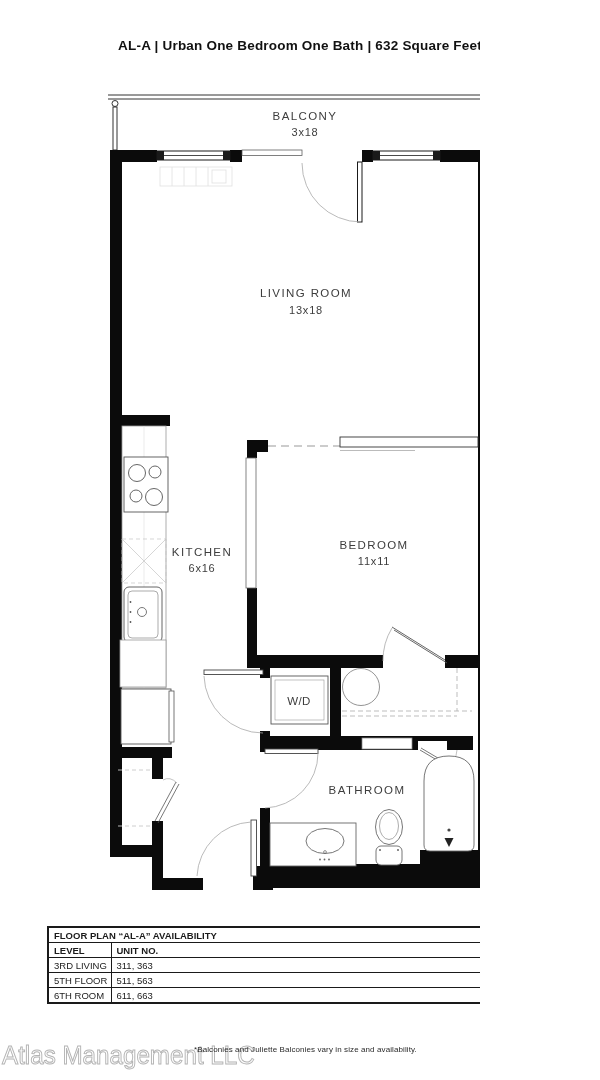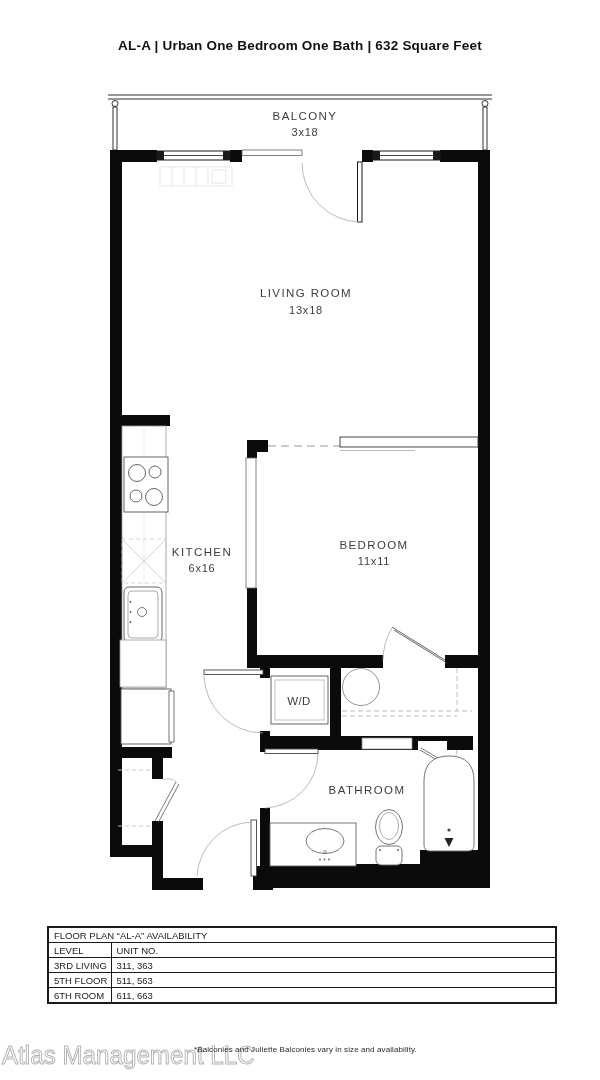--- a/index.html
+++ b/index.html
@@ -1,31 +1,31 @@
 <!DOCTYPE html>
 <html><head>
 <meta charset="utf-8">
 <style>
   html,body{margin:0;padding:0;background:#fff;}
-  .page{position:relative;width:600px;height:1080px;background:#ffffff;overflow:hidden;
+  .page{position:relative;width:480px;height:1080px;background:#ffffff;overflow:hidden;
         font-family:"Liberation Sans",sans-serif;}
   .title{position:absolute;top:38px;left:0;width:600px;text-align:center;
          font-size:13.5px;font-weight:700;color:#111;letter-spacing:.2px;}
   .plan-svg{position:absolute;top:0;left:0;}
   svg text{font-family:"Liberation Sans",sans-serif;fill:#3d3d3d;}
   .room-name{font-size:11.5px;letter-spacing:1.4px;}
   .room-dim{font-size:11px;letter-spacing:.8px;}
   .wd-label{font-size:11.5px;letter-spacing:.4px;}
   
   .avail{position:absolute;left:47px;top:926px;width:510px;border-collapse:collapse;
          table-layout:fixed;}
   .avail th,.avail td{border:1px solid #1a1a1a;height:14px;padding:0 0 0 5px;
          font-size:9.5px;color:#1b1b1b;text-align:left;vertical-align:middle;line-height:13px;}
   .avail{border:2px solid #1a1a1a;}
-  .avail .hdr{font-weight:400;}
+  .avail .hdr{font-weight:700;}
   .avail .c1{width:63px;}
   .footnote{position:absolute;left:194px;top:1045px;font-size:8px;
             color:#2a2a2a;z-index:3;letter-spacing:.1px;}
   .watermark{position:absolute;left:2px;top:1040px;font-size:26px;color:#fff;
              -webkit-text-stroke:1px #b4b4b4;letter-spacing:0px;z-index:2;
              transform:scaleX(.93);transform-origin:left top;white-space:nowrap;}
 </style>
 </head>
 <body>
 

